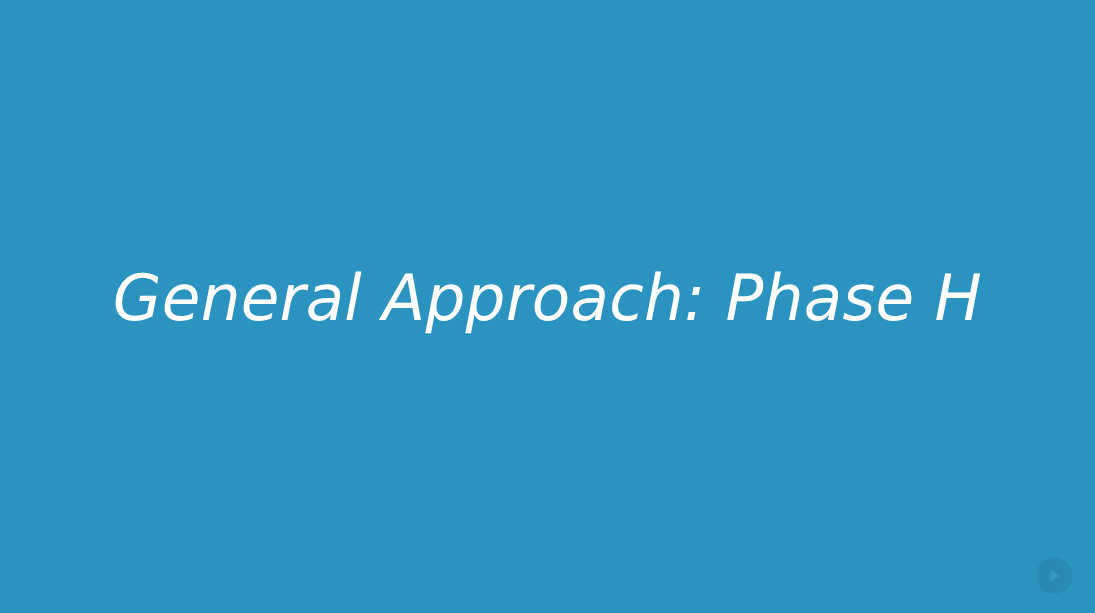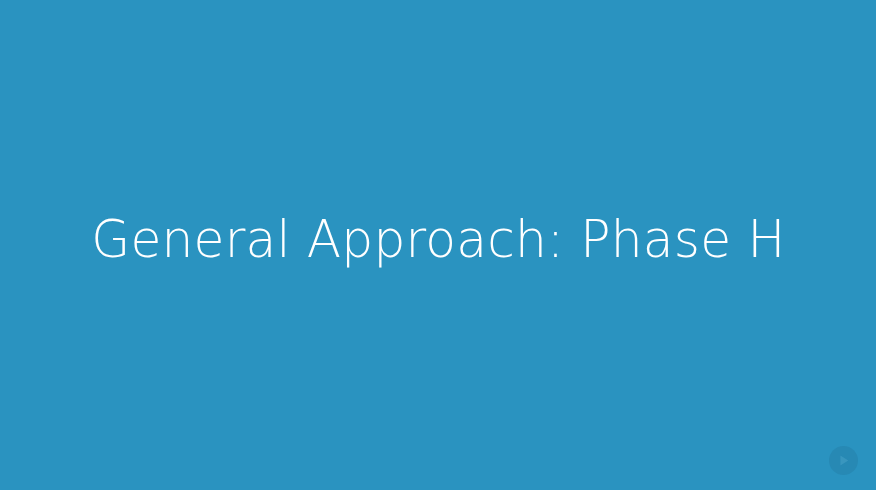--- a/index.html
+++ b/index.html
@@ -15,20 +15,21 @@
     font-family: "Liberation Sans", sans-serif;
     background: #2A93C0;
   }
 
   .slide {
     position: relative;
     width: 876px;
     height: 490px;
     background-color: #2A93C0;
     overflow: hidden;
+    font-style: italic;
   }
 
   
   .title-wrap {
     position: absolute;
     left: 0;
     right: 0;
     top: 0;
     height: 490px;
     display: flex;

